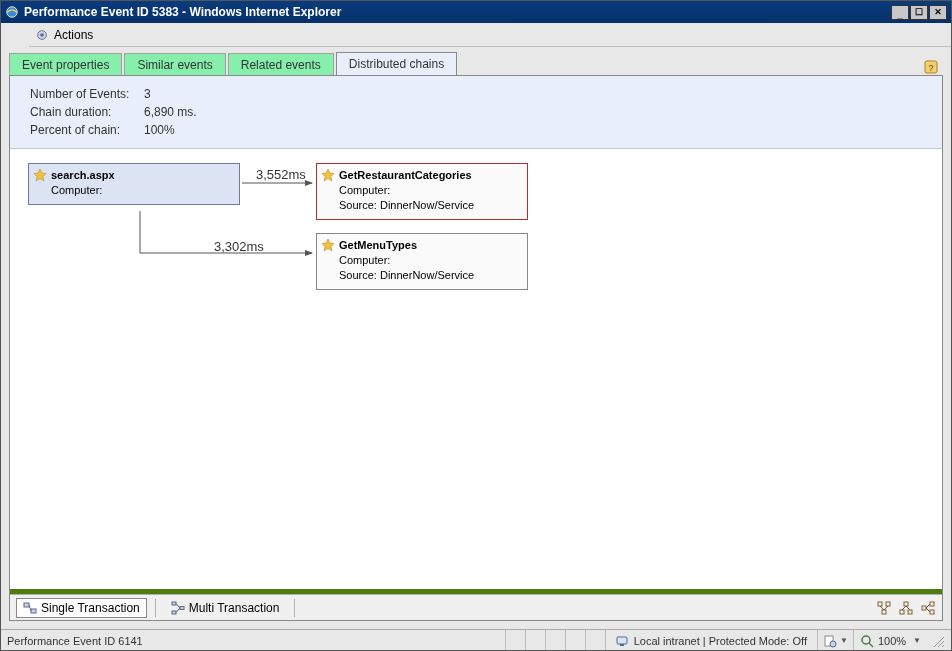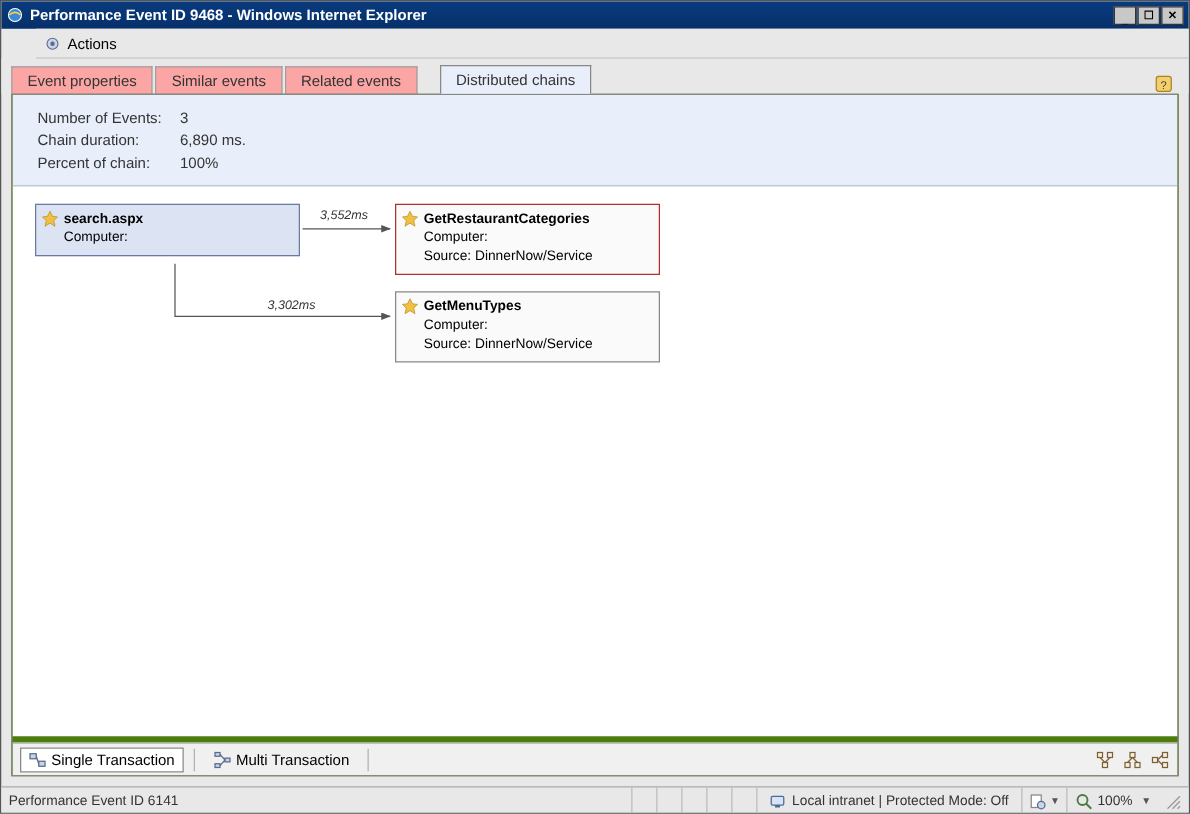--- a/index.html
+++ b/index.html
@@ -47,32 +47,31 @@
     align-items: flex-end;
     padding: 4px 8px 0 8px;
     background: #e8e8e8;
     height: 28px;
     position: relative;
   }
   .tab {
     padding: 4px 12px;
     border: 1px solid #a0a0a0;
     border-bottom: none;
-    background: #fca5a5;
+    background: #86efac;
     margin-right: 2px;
     position: relative;
     top: 1px;
     color: #333;
   }
   .tab.active {
     background: #e8effa;
     border-color: #888;
     top: 0;
     z-index: 2;
-    margin-left: 16px;
   }
   .tabbar .help-icon {
     margin-left:auto; width:16px;height:16px; margin-right:4px;
   }
   .tabpanel {
     margin: 0 8px 8px 8px;
     border: 1px solid #888;
     background: #4d7c0f;
     height: 546px;
     position: relative;
@@ -109,24 +108,23 @@
   .node.selected {
     border-color: #b03030;
   }
   .node .node-icon {
     position:absolute; left:4px; top:4px;
     width:14px; height:14px;
   }
   .node .node-title { font-weight: bold; }
   .edge-label {
     position: absolute;
-    font-size: 10px;
+    font-size: 13px;
     color: #333;
     background: transparent;
-    font-style: italic;
   }
   .view-toolbar {
     position:absolute; bottom:0; left:0; right:0;
     height: 26px;
     border-top: 1px solid #b0b0b0;
     background: #f0f0f0;
     display:flex; align-items:center;
     padding: 0 6px;
     gap: 8px;
   }
@@ -156,21 +154,21 @@
   .dropdown-arrow { font-size:8px; margin-left:3px; color:#555;}
 </style>
 </head>
 <body>
 
 <div class="titlebar">
   <svg class="ie-icon" viewBox="0 0 16 16">
     <circle cx="8" cy="8" r="6" fill="#3a8ad6" stroke="#fff" stroke-width="1"></circle>
     <path d="M3 8 Q8 3 13 8" stroke="#ffd040" stroke-width="1.5" fill="none"></path>
   </svg>
-  <span class="title">Performance Event ID 9468 - Windows Internet Explorer</span>
+  <span class="title">Performance Event ID 5383 - Windows Internet Explorer</span>
   <div class="winbtns">
     <div class="winbtn">
         <span style="position:relative;top:3px;">_</span>
       </div>
     <div class="winbtn">☐</div>
     <div class="winbtn">✕</div>
   </div>
 </div>
 
 <div class="actionsbar">

